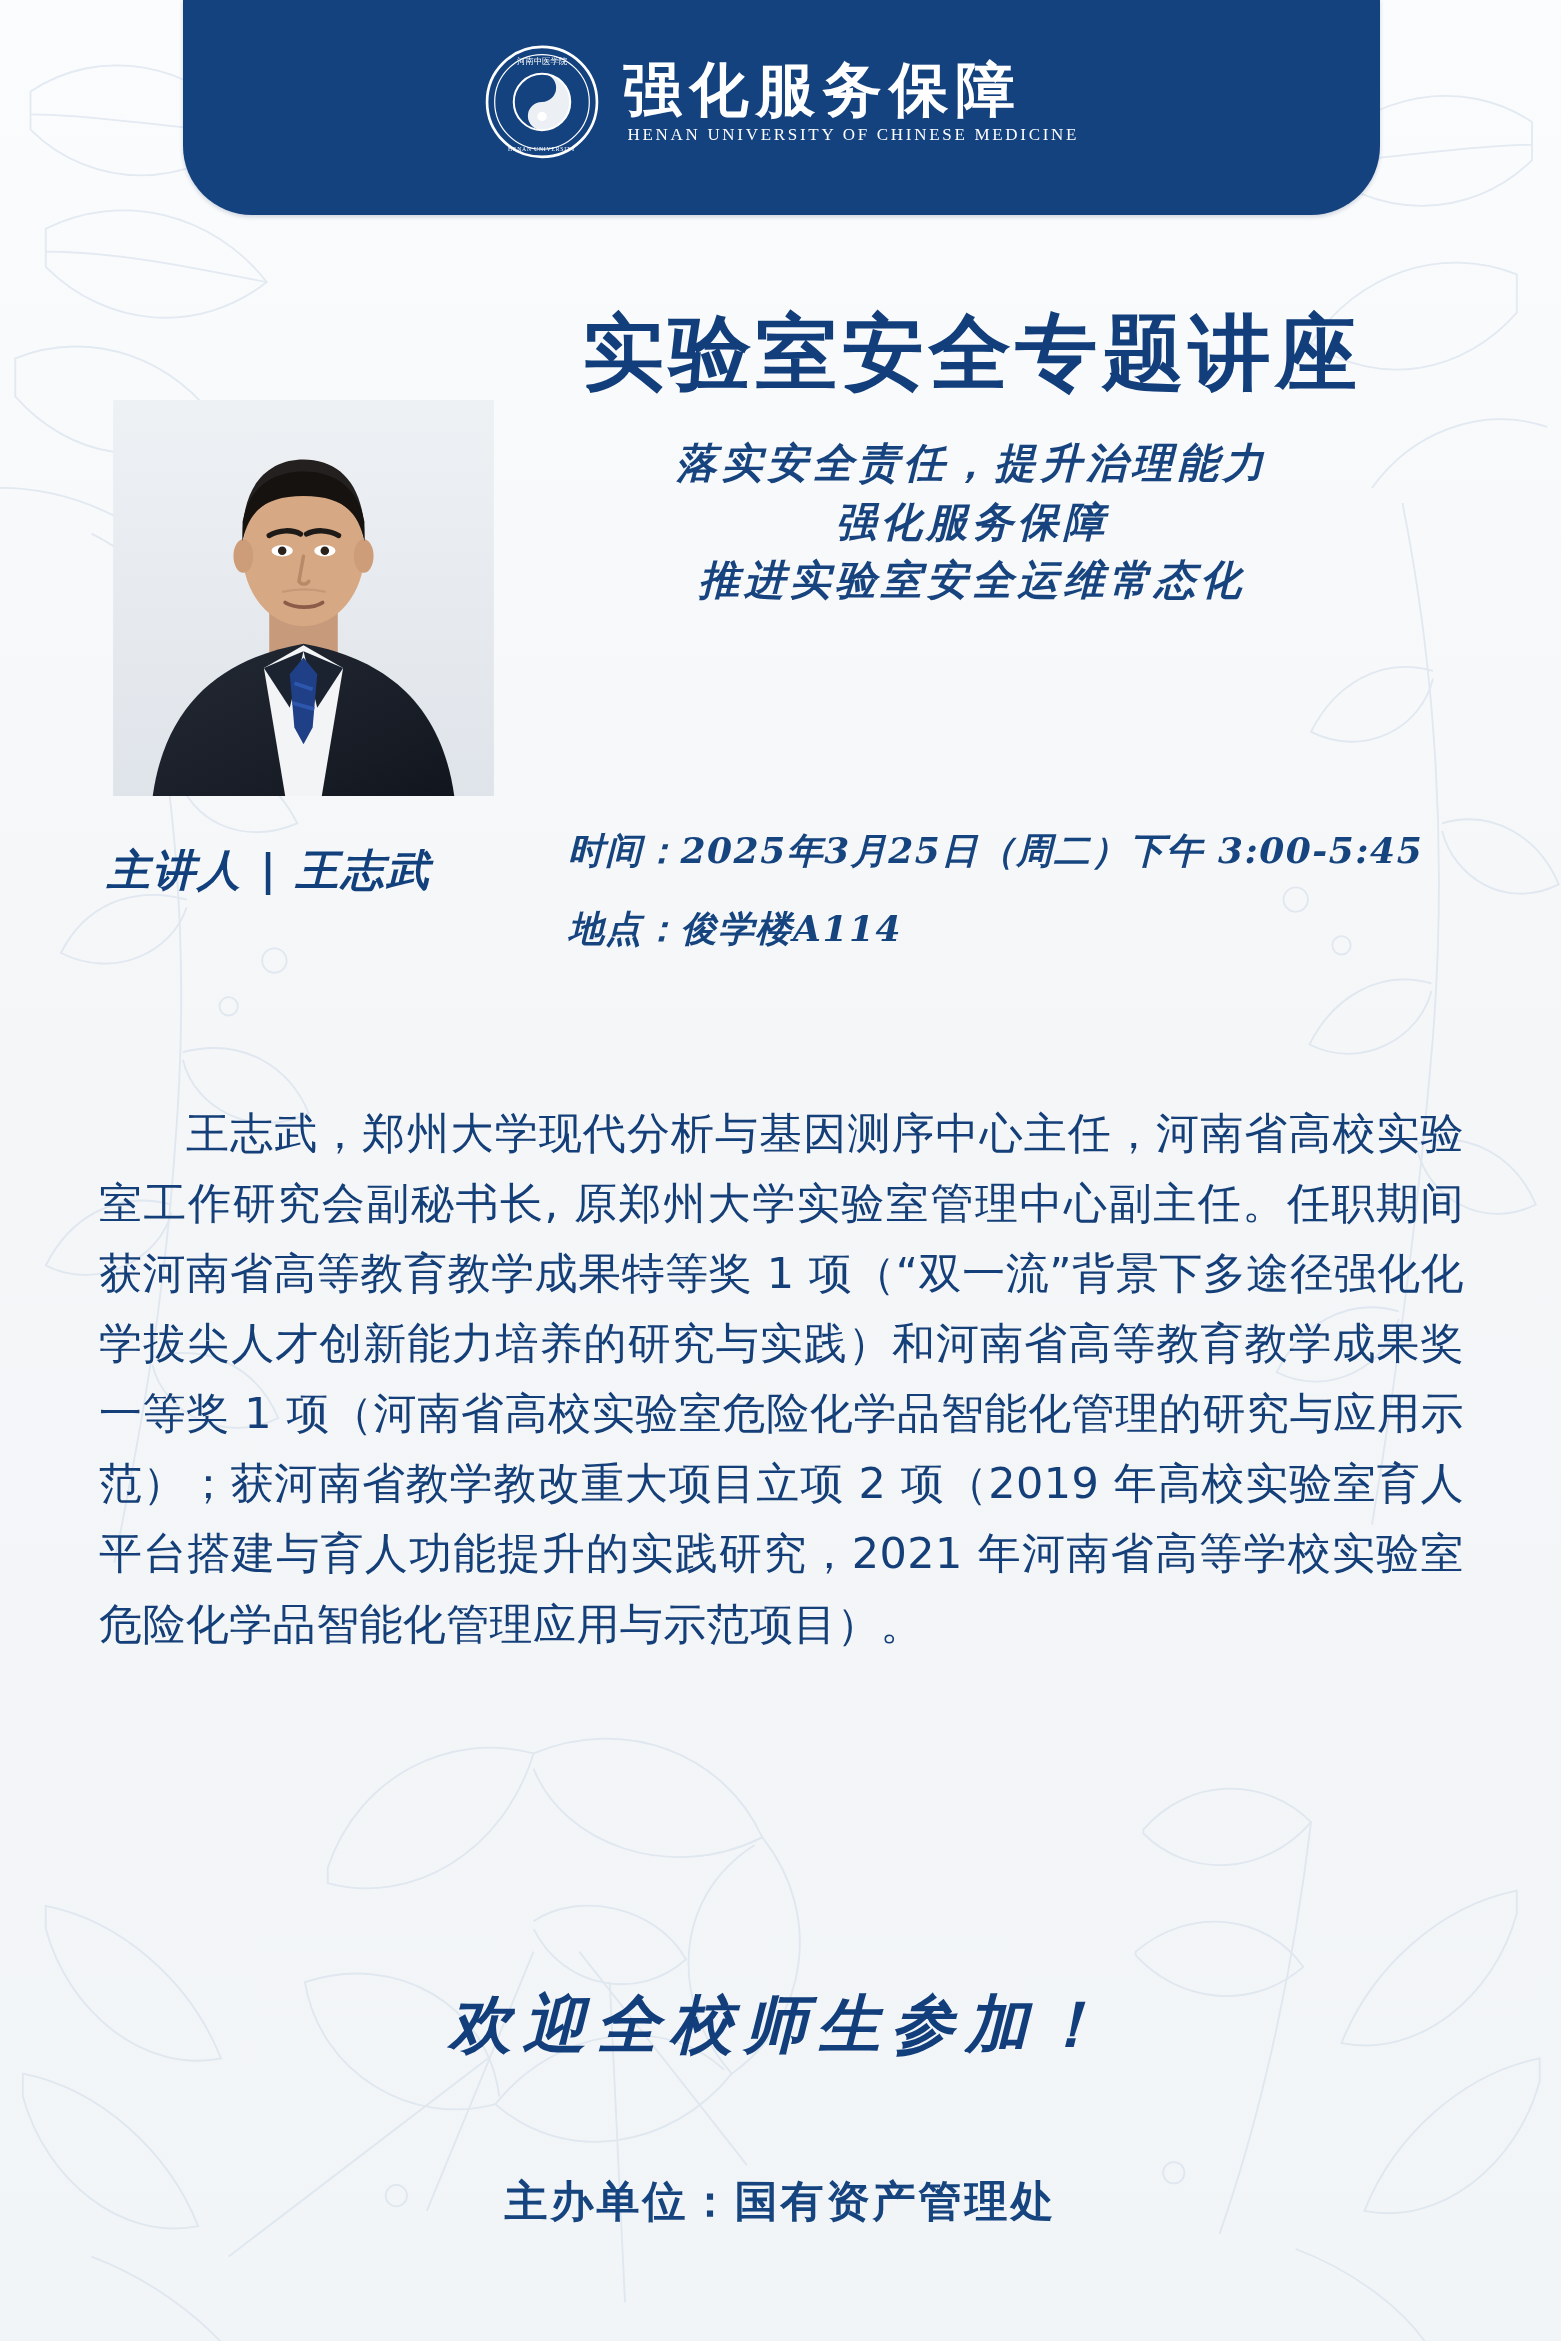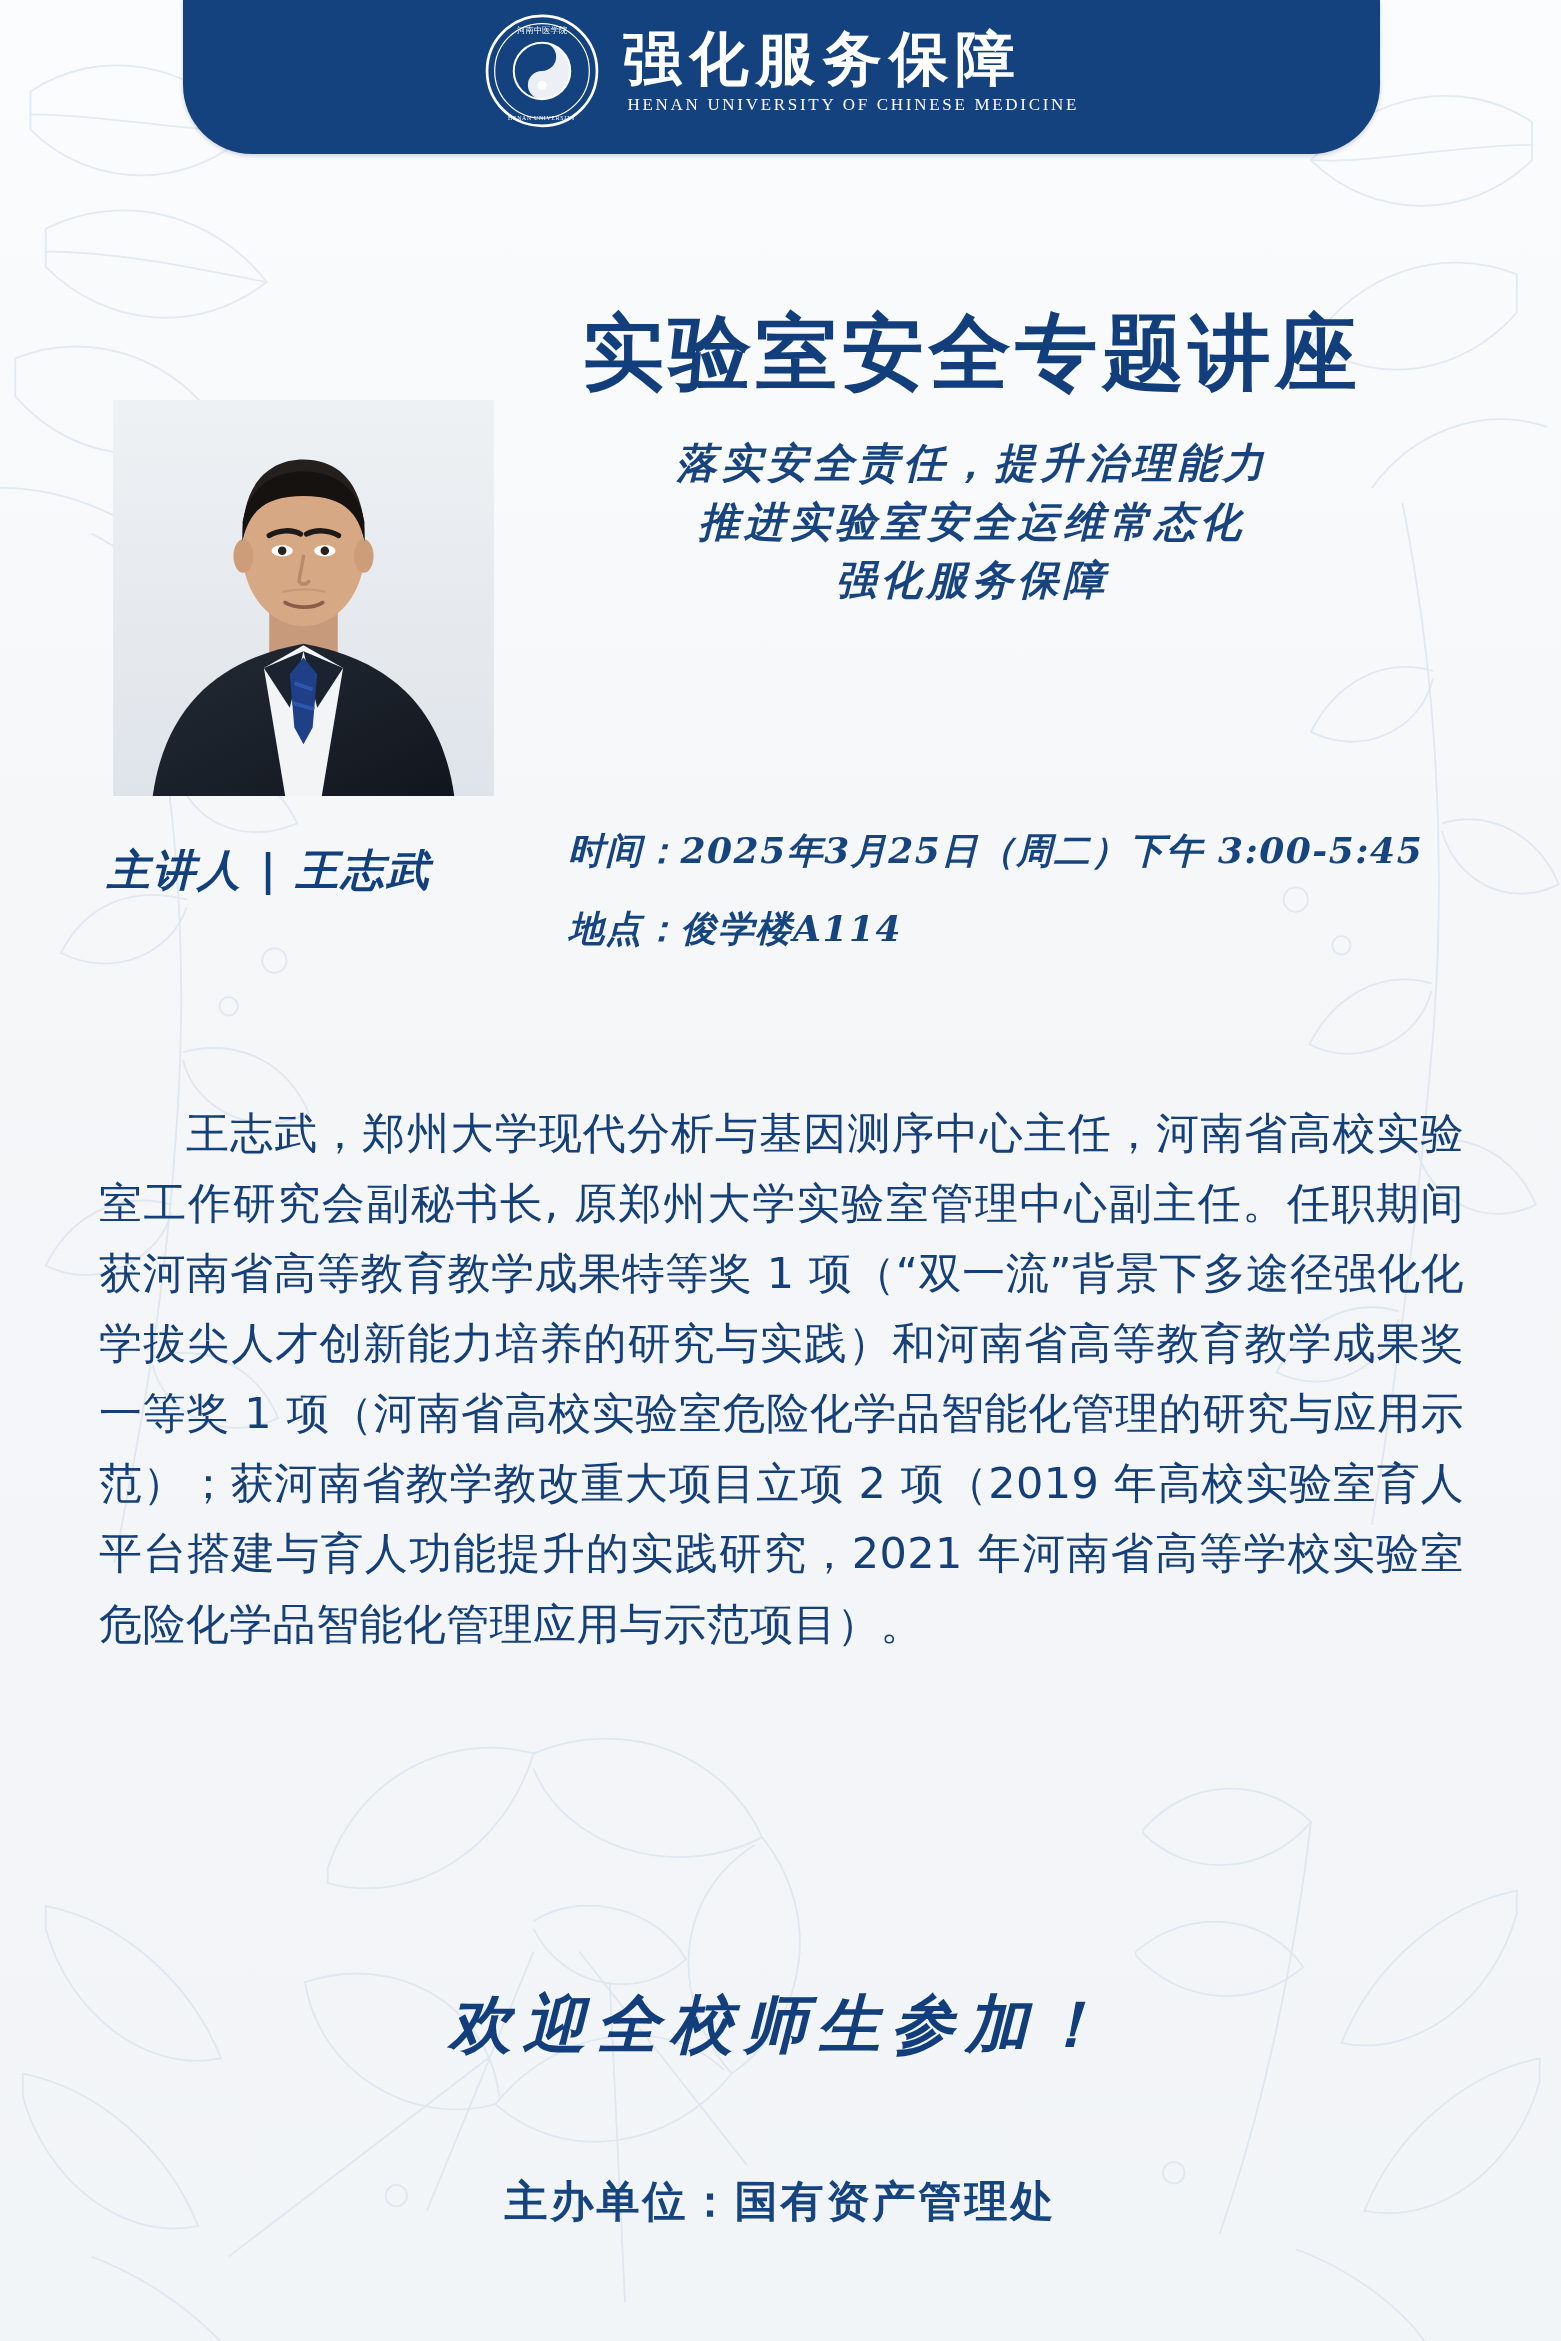--- a/index.html
+++ b/index.html
@@ -33,21 +33,21 @@
     height: 100%;
     display: block;
   }
 
   
   .header-bar {
     position: absolute;
     top: 0;
     left: 183px;
     width: 1197px;
-    height: 154px;
+    height: 215px;
     background: #14427f;
     border-bottom-left-radius: 69px;
     border-bottom-right-radius: 69px;
     display: flex;
     align-items: center;
     justify-content: center;
     box-shadow: 0 1.5px 4.6px rgba(10, 40, 90, 0.18);
   }
   .header-inner {
     display: flex;
@@ -337,22 +337,22 @@
       <path d="M250 205 L244 238 C247 243 254 243 257 238" stroke="#b98a68" stroke-width="4.5" fill="none" stroke-linecap="round"></path>
       <path d="M226 266 C240 274 262 274 275 266" stroke="#8c5c48" stroke-width="5" fill="none" stroke-linecap="round"></path>
       <path d="M222 252 C240 248 262 248 279 252" stroke="#bd8e6c" stroke-width="3" fill="none" opacity="0.6"></path>
     </svg>
   </div>
 
   <div class="title-area">
     <div class="main-title">实验室安全专题讲座</div>
     <div class="subtitle">
       <span class="sub-line">落实安全责任，提升治理能力</span>
+      <span class="sub-line">强化服务保障</span>
       <span class="sub-line">推进实验室安全运维常态化</span>
-      <span class="sub-line">强化服务保障</span>
     </div>
   </div>
 
   <div class="speaker-line">主讲人 | 王志武</div>
 
   <div class="meta-block">
     <div class="meta-line">时间：2025年3月25日（周二）下午 3:00-5:45</div>
     <div class="meta-line second">地点：俊学楼A114</div>
   </div>
 

